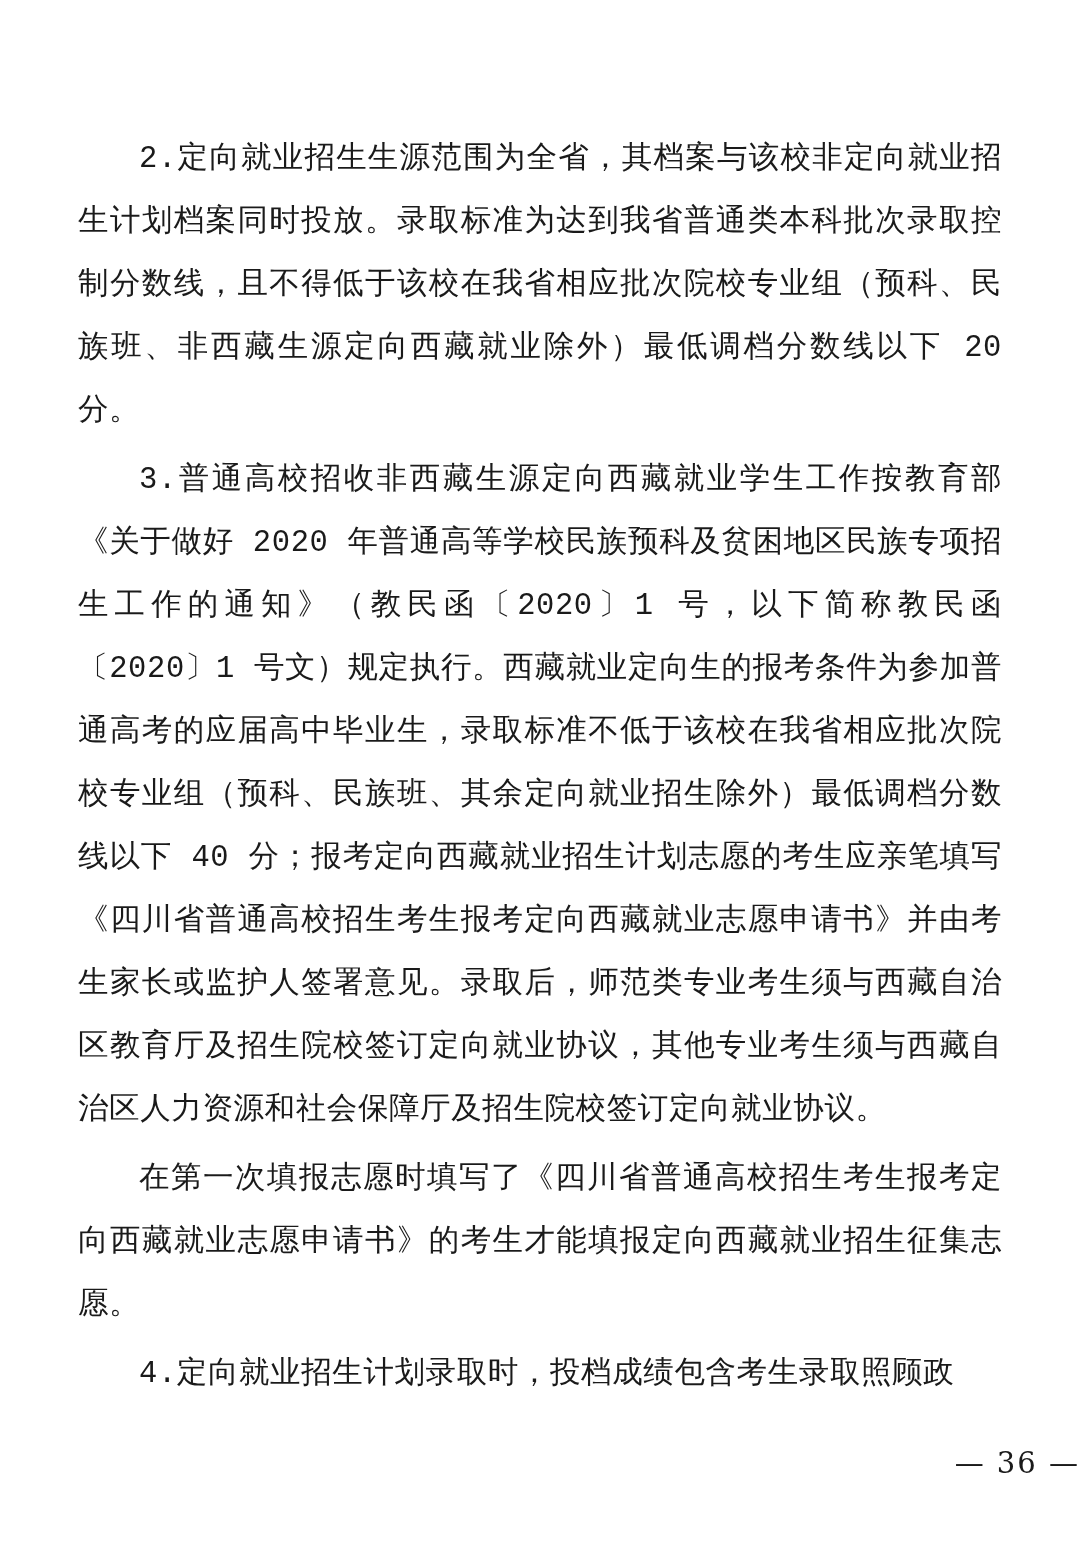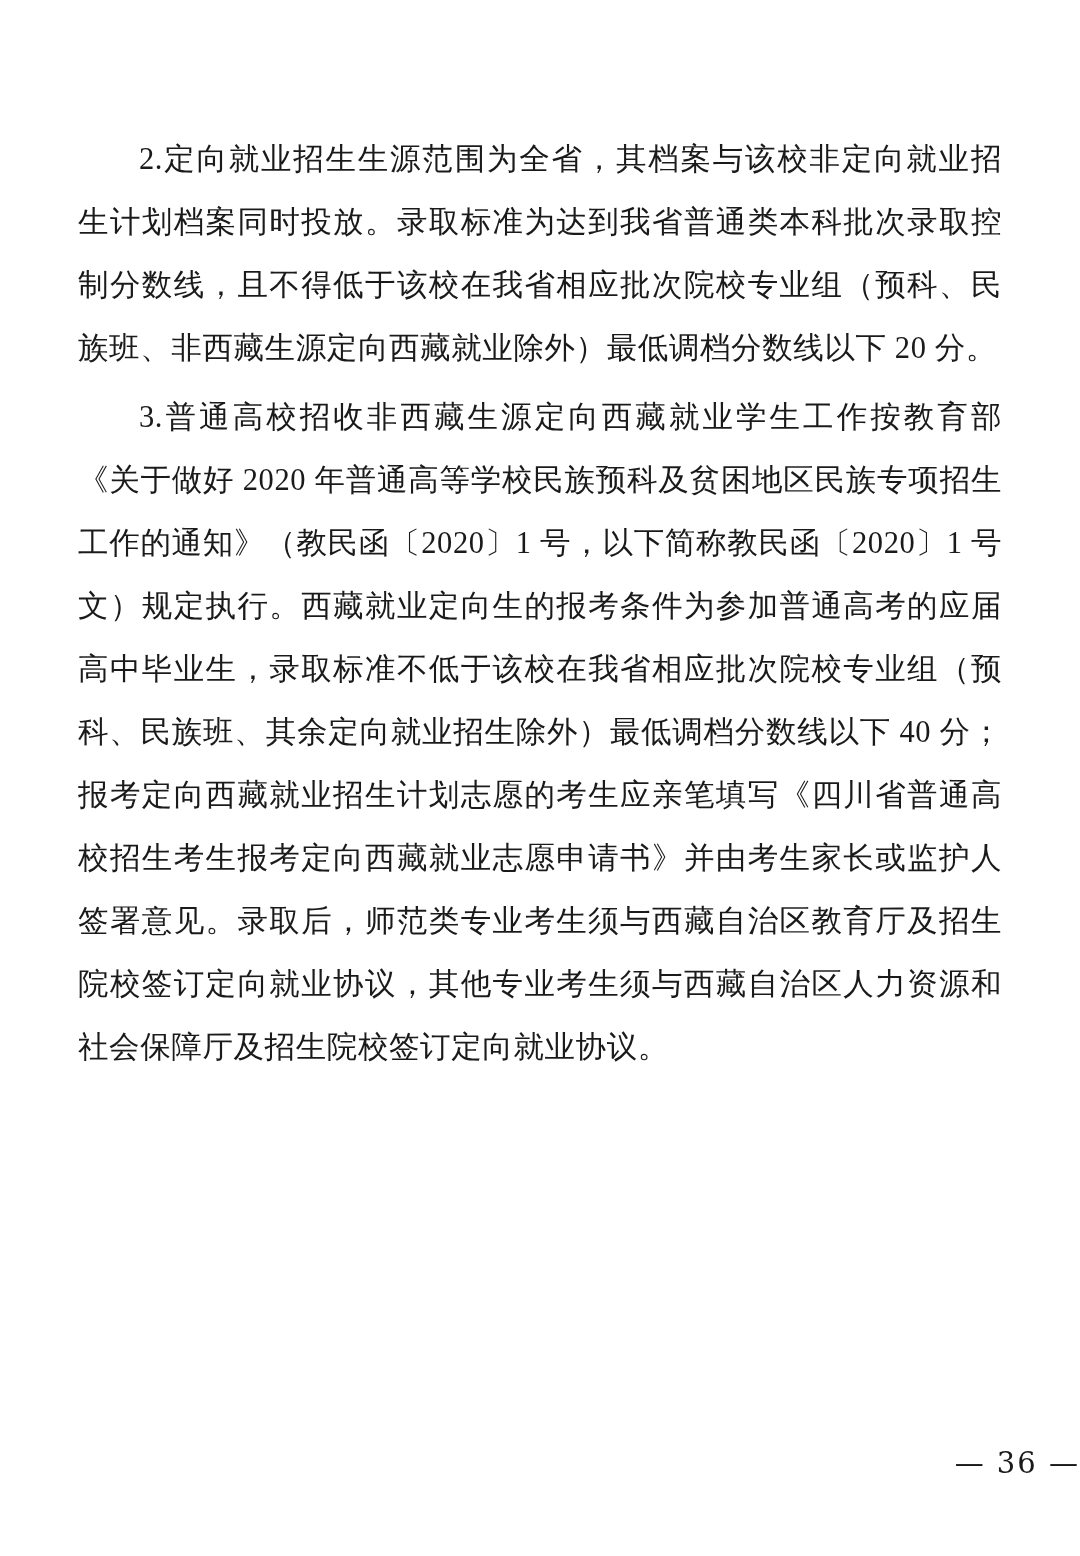--- a/index.html
+++ b/index.html
@@ -15,21 +15,21 @@
     box-sizing: border-box;
     overflow: hidden;
   }
   .content {
     position: absolute;
     left: 78px;
     top: 128px;
     width: 924px;
   }
   .para {
-    font-family: Liberation Serif, serif;
+    font-family: Liberation Mono, monospace;
     font-size: 30.5px;
     line-height: 63px;
     color: #1a1a1a;
     text-align: justify;
     text-justify: inter-ideograph;
     text-indent: 2em;
     margin: 0 0 6px 0;
     letter-spacing: 0.6px;
     font-weight: 500;
   }
@@ -52,17 +52,19 @@
     margin-left: -660px;
   }
 </style>
 </head>
 <body>
 
 <div class="page">
   <div class="content">
     <p class="para">2.定向就业招生生源范围为全省，其档案与该校非定向就业招生计划档案同时投放。录取标准为达到我省普通类本科批次录取控制分数线，且不得低于该校在我省相应批次院校专业组（预科、民族班、非西藏生源定向西藏就业除外）最低调档分数线以下 20 分。</p>
     <p class="para">3.普通高校招收非西藏生源定向西藏就业学生工作按教育部《关于做好 2020 年普通高等学校民族预科及贫困地区民族专项招生工作的通知》（教民函〔2020〕1 号，以下简称教民函〔2020〕1 号文）规定执行。西藏就业定向生的报考条件为参加普通高考的应届高中毕业生，录取标准不低于该校在我省相应批次院校专业组（预科、民族班、其余定向就业招生除外）最低调档分数线以下 40 分；报考定向西藏就业招生计划志愿的考生应亲笔填写《四川省普通高校招生考生报考定向西藏就业志愿申请书》并由考生家长或监护人签署意见。录取后，师范类专业考生须与西藏自治区教育厅及招生院校签订定向就业协议，其他专业考生须与西藏自治区人力资源和社会保障厅及招生院校签订定向就业协议。</p>
+    <p class="para">在第一次填报志愿时填写了《四川省普通高校招生考生报考定向西藏就业志愿申请书》的考生才能填报定向西藏就业招生征集志愿。</p>
+    <p class="para last">4.定向就业招生计划录取时，投档成绩包含考生录取照顾政</p>
   </div>
   <div class="pagenum">
     <span class="inner">— 36 —</span>
   </div>
 </div>
 
 </body></html>

